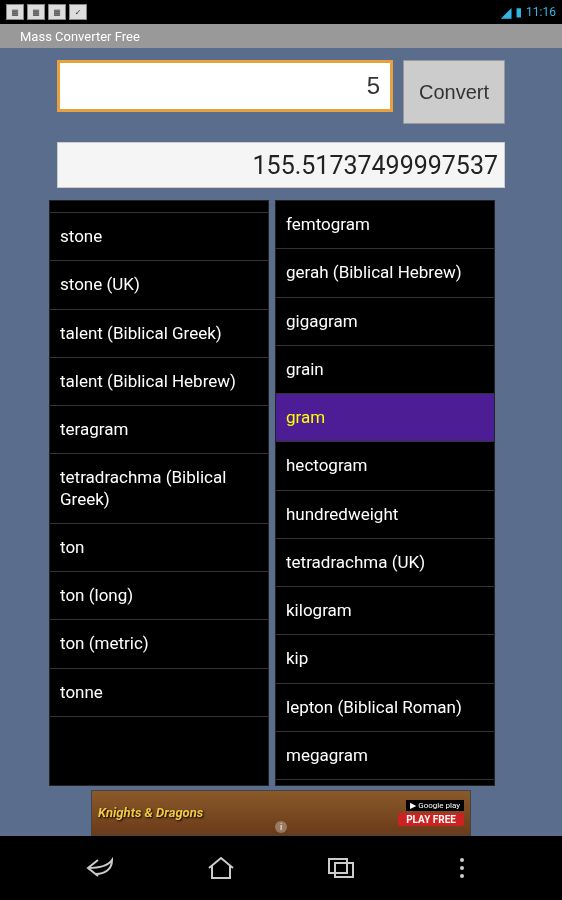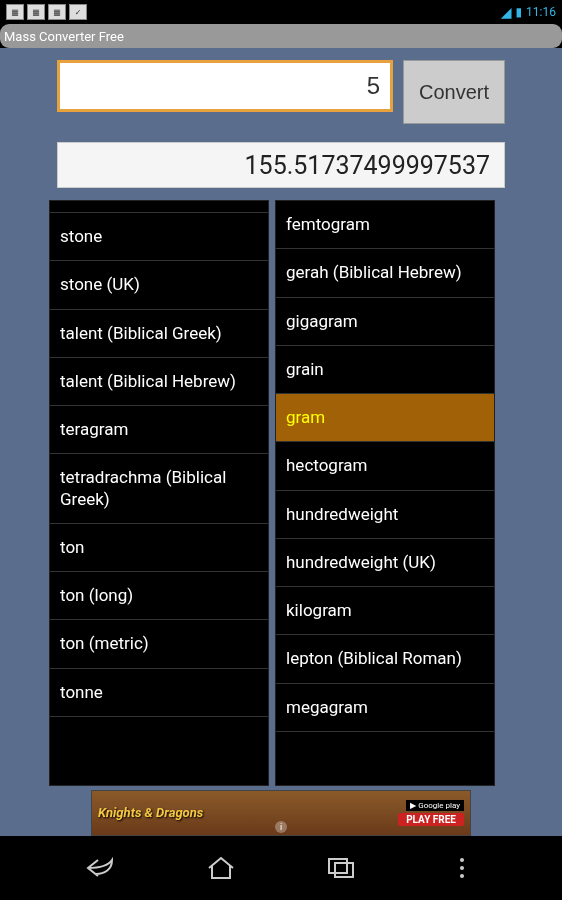--- a/index.html
+++ b/index.html
@@ -32,24 +32,23 @@
       font-size: 8px;
       color: #333;
     }
     .status-right { display: flex; align-items: center; gap: 4px; color: #33b5e5; }
     .wifi-icon { font-size: 14px; }
     .app-title-bar {
       height: 24px;
       background: #999;
       color: #fff;
       font-size: 13px;
-      padding: 4px 4px;
-      display: flex;
-      align-items: center;
-      border-radius: 9px;
+      padding: 4px 20px;
+      display: flex;
+      align-items: center;
     }
     .main-area {
       background: #5a6d8c;
       height: 788px;
       padding: 12px 0 0 0;
       display: flex;
       flex-direction: column;
       align-items: center;
     }
     .input-row {
@@ -78,21 +77,21 @@
       color: #333;
       cursor: pointer;
     }
     .result-field {
       width: 448px;
       height: 48px;
       background: #f5f5f5;
       border: 1px solid #ccc;
       font-size: 25px;
       text-align: right;
-      padding: 0 14px;
+      padding: 0 6px;
       color: #222;
       display: flex;
       align-items: center;
       justify-content: flex-end;
       margin-bottom: 12px;
     }
     .lists-row {
       display: flex;
       gap: 6px;
       width: 464px;
@@ -109,21 +108,21 @@
       padding: 13px 10px;
       color: #fff;
       font-size: 17px;
       border-bottom: 1px solid #333;
       display: flex;
       align-items: center;
       line-height: 1.25;
       cursor: pointer;
     }
     .unit-item.selected {
-      background: #a16207;
+      background: #4c1d95;
       color: #ff0;
     }
     .partial-top {
       height: 12px;
       border-bottom: 1px solid #333;
     }
     .ad-banner {
       width: 380px;
       height: 48px;
       margin: 4px auto 0;
@@ -237,22 +236,23 @@
         <div class="unit-item">tonne</div>
       </div>
     <div class="unit-list" id="to-list">
         <div class="unit-item">femtogram</div>
         <div class="unit-item">gerah (Biblical Hebrew)</div>
         <div class="unit-item">gigagram</div>
         <div class="unit-item">grain</div>
         <div class="unit-item selected">gram</div>
         <div class="unit-item">hectogram</div>
         <div class="unit-item">hundredweight</div>
-        <div class="unit-item">hundredweight (UK)</div>
+        <div class="unit-item">tetradrachma (UK)</div>
         <div class="unit-item">kilogram</div>
+        <div class="unit-item">kip</div>
         <div class="unit-item">lepton (Biblical Roman)</div>
         <div class="unit-item">megagram</div>
       </div>
   </div>
   <div class="ad-banner">
     <span class="ad-title">Knights &amp; Dragons</span>
     <div class="ad-right">
       <div class="ad-store">▶ <span>Google play</span></div>
       <div class="ad-play">PLAY FREE</div>
     </div>

